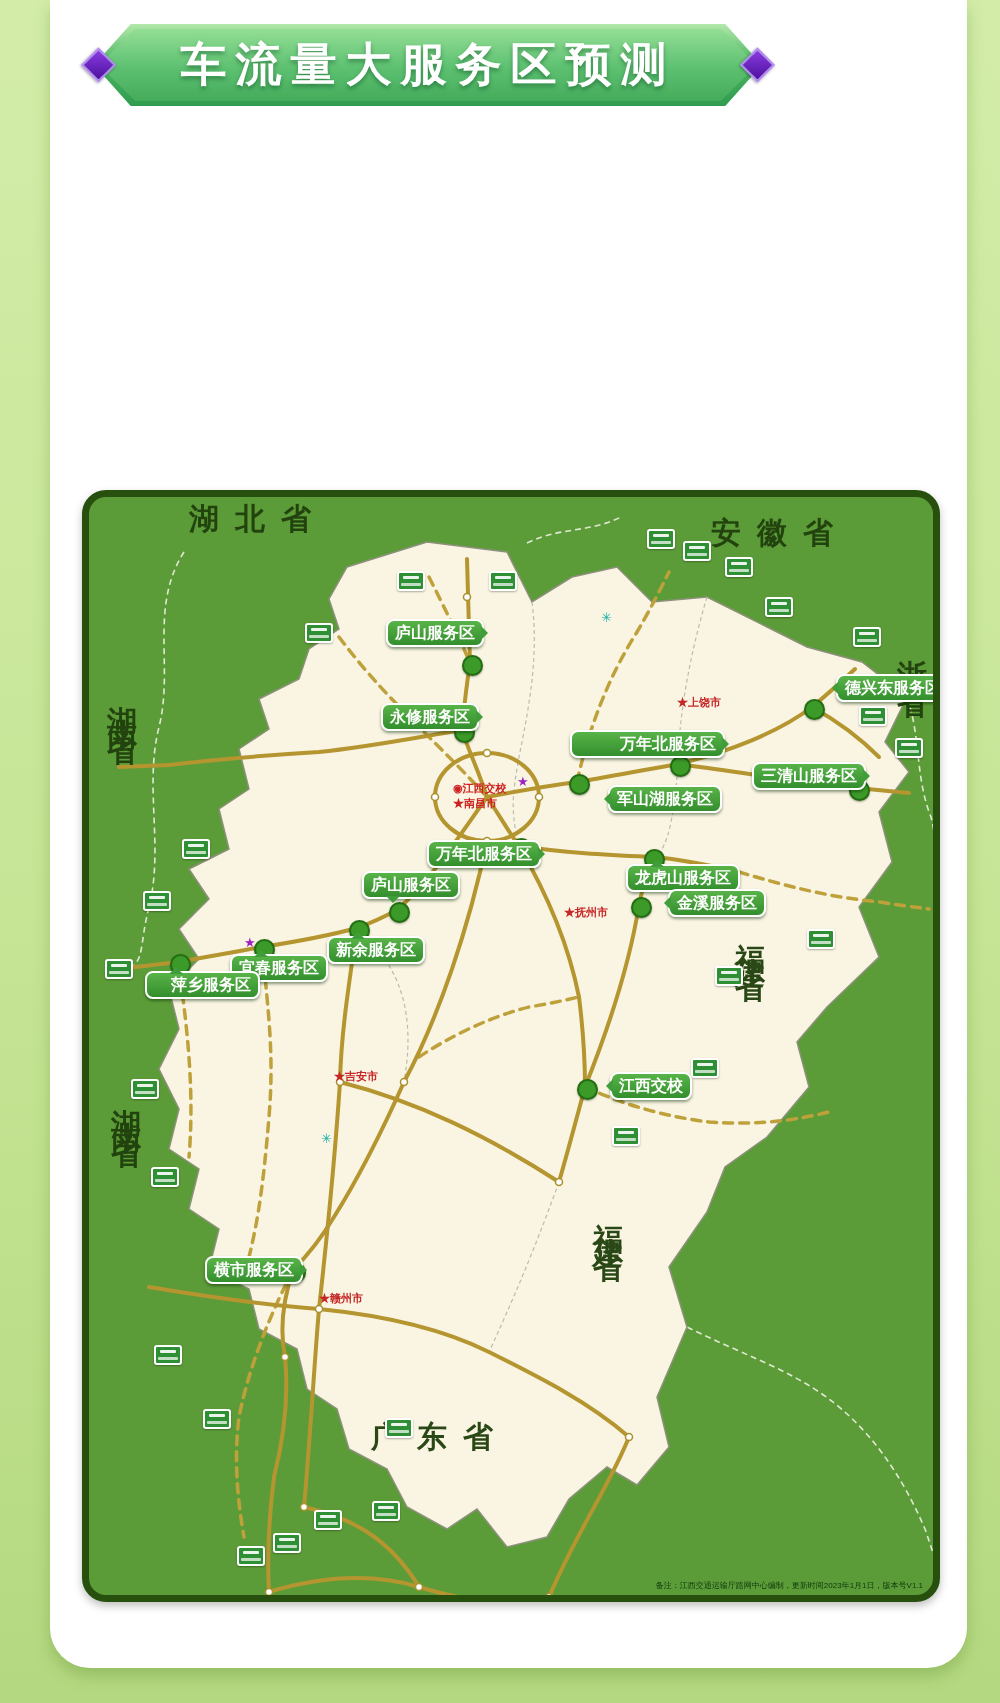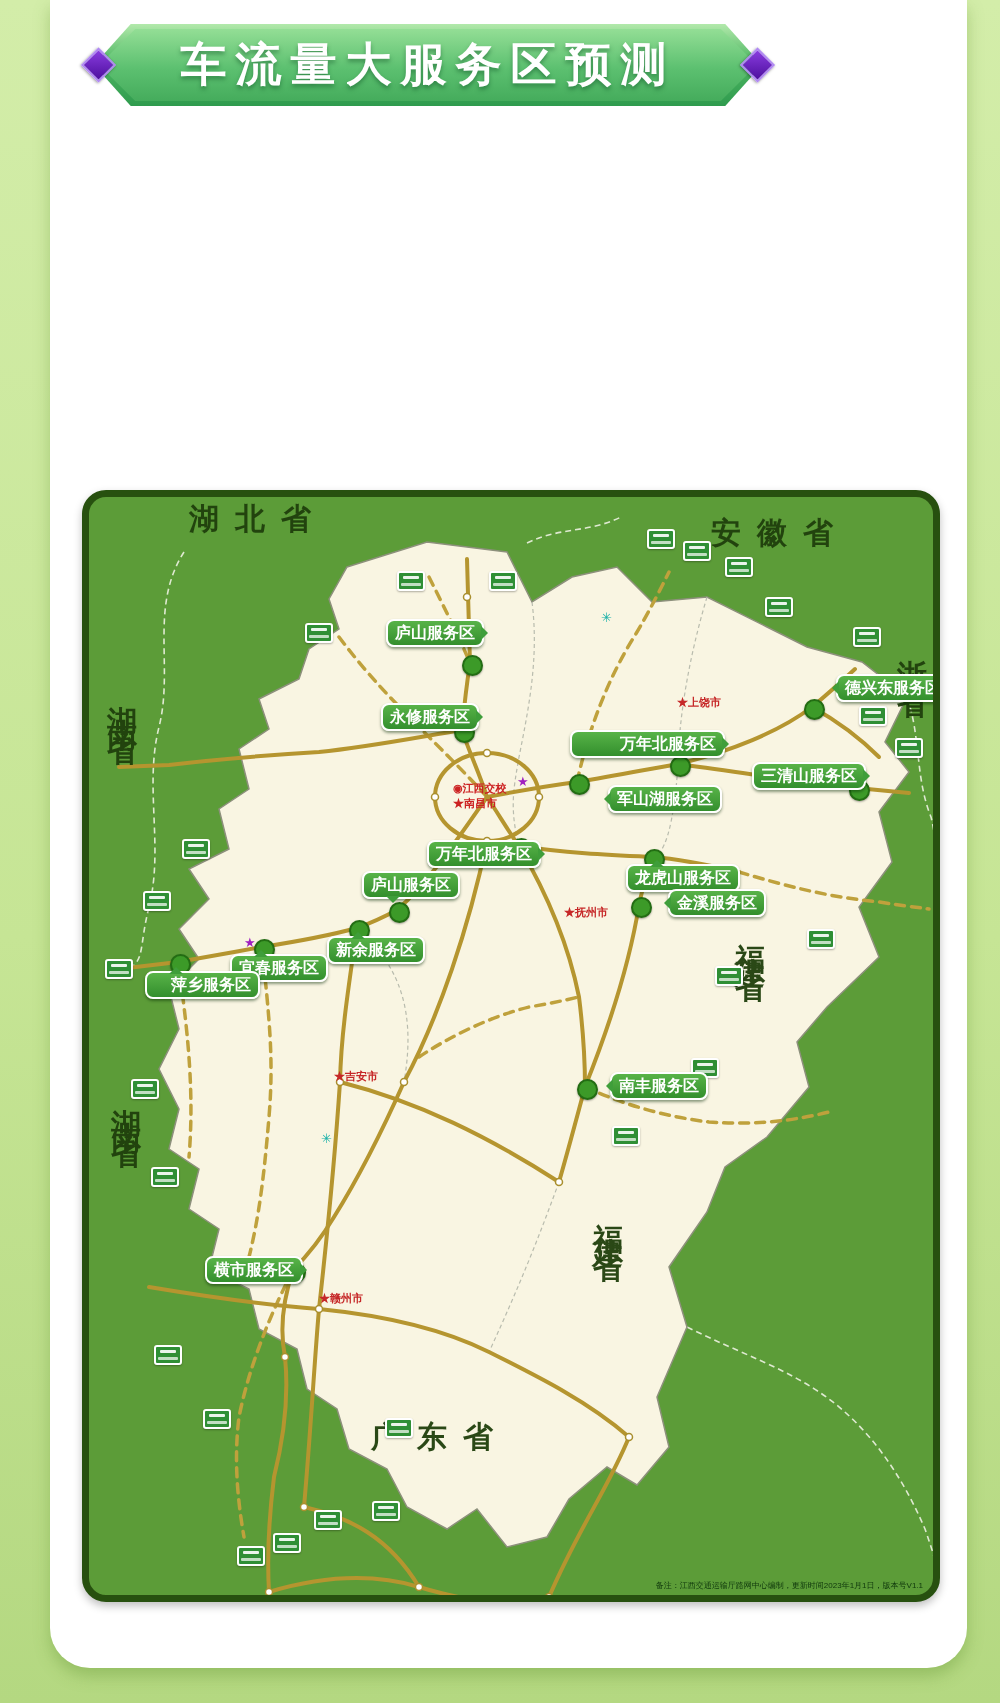--- a/index.html
+++ b/index.html
@@ -186,21 +186,21 @@
     <div class="sa tl" style="left:508px;top:288px;">军山湖服务区</div>
     <div class="sa tr" style="left:652px;top:265px;">三清山服务区</div>
     <div class="sa tl" style="left:736px;top:177px;">德兴东服务区</div>
     <div class="sa tr" style="left:327px;top:343px;">万年北服务区</div>
     <div class="sa tu" style="left:526px;top:367px;">龙虎山服务区</div>
     <div class="sa tl" style="left:568px;top:392px;">金溪服务区</div>
     <div class="sa td" style="left:262px;top:374px;">庐山服务区</div>
     <div class="sa tu" style="left:227px;top:439px;">新余服务区</div>
     <div class="sa tu" style="left:130px;top:457px;">宜春服务区</div>
     <div class="sa tu" style="left:45px;top:474px;padding-left:24px;">萍乡服务区</div>
-    <div class="sa tl" style="left:510px;top:575px;">南丰服务区</div>
+    <div class="sa tl" style="left:510px;top:575px;">江西交校</div>
     <div class="sa tr" style="left:105px;top:759px;">横市服务区</div>
 
     <div class="hb" style="left:308px;top:74px;"></div>
     <div class="hb" style="left:400px;top:74px;"></div>
     <div class="hb" style="left:216px;top:126px;"></div>
     <div class="hb" style="left:558px;top:32px;"></div>
     <div class="hb" style="left:594px;top:44px;"></div>
     <div class="hb" style="left:636px;top:60px;"></div>
     <div class="hb" style="left:676px;top:100px;"></div>
     <div class="hb" style="left:764px;top:130px;"></div>

